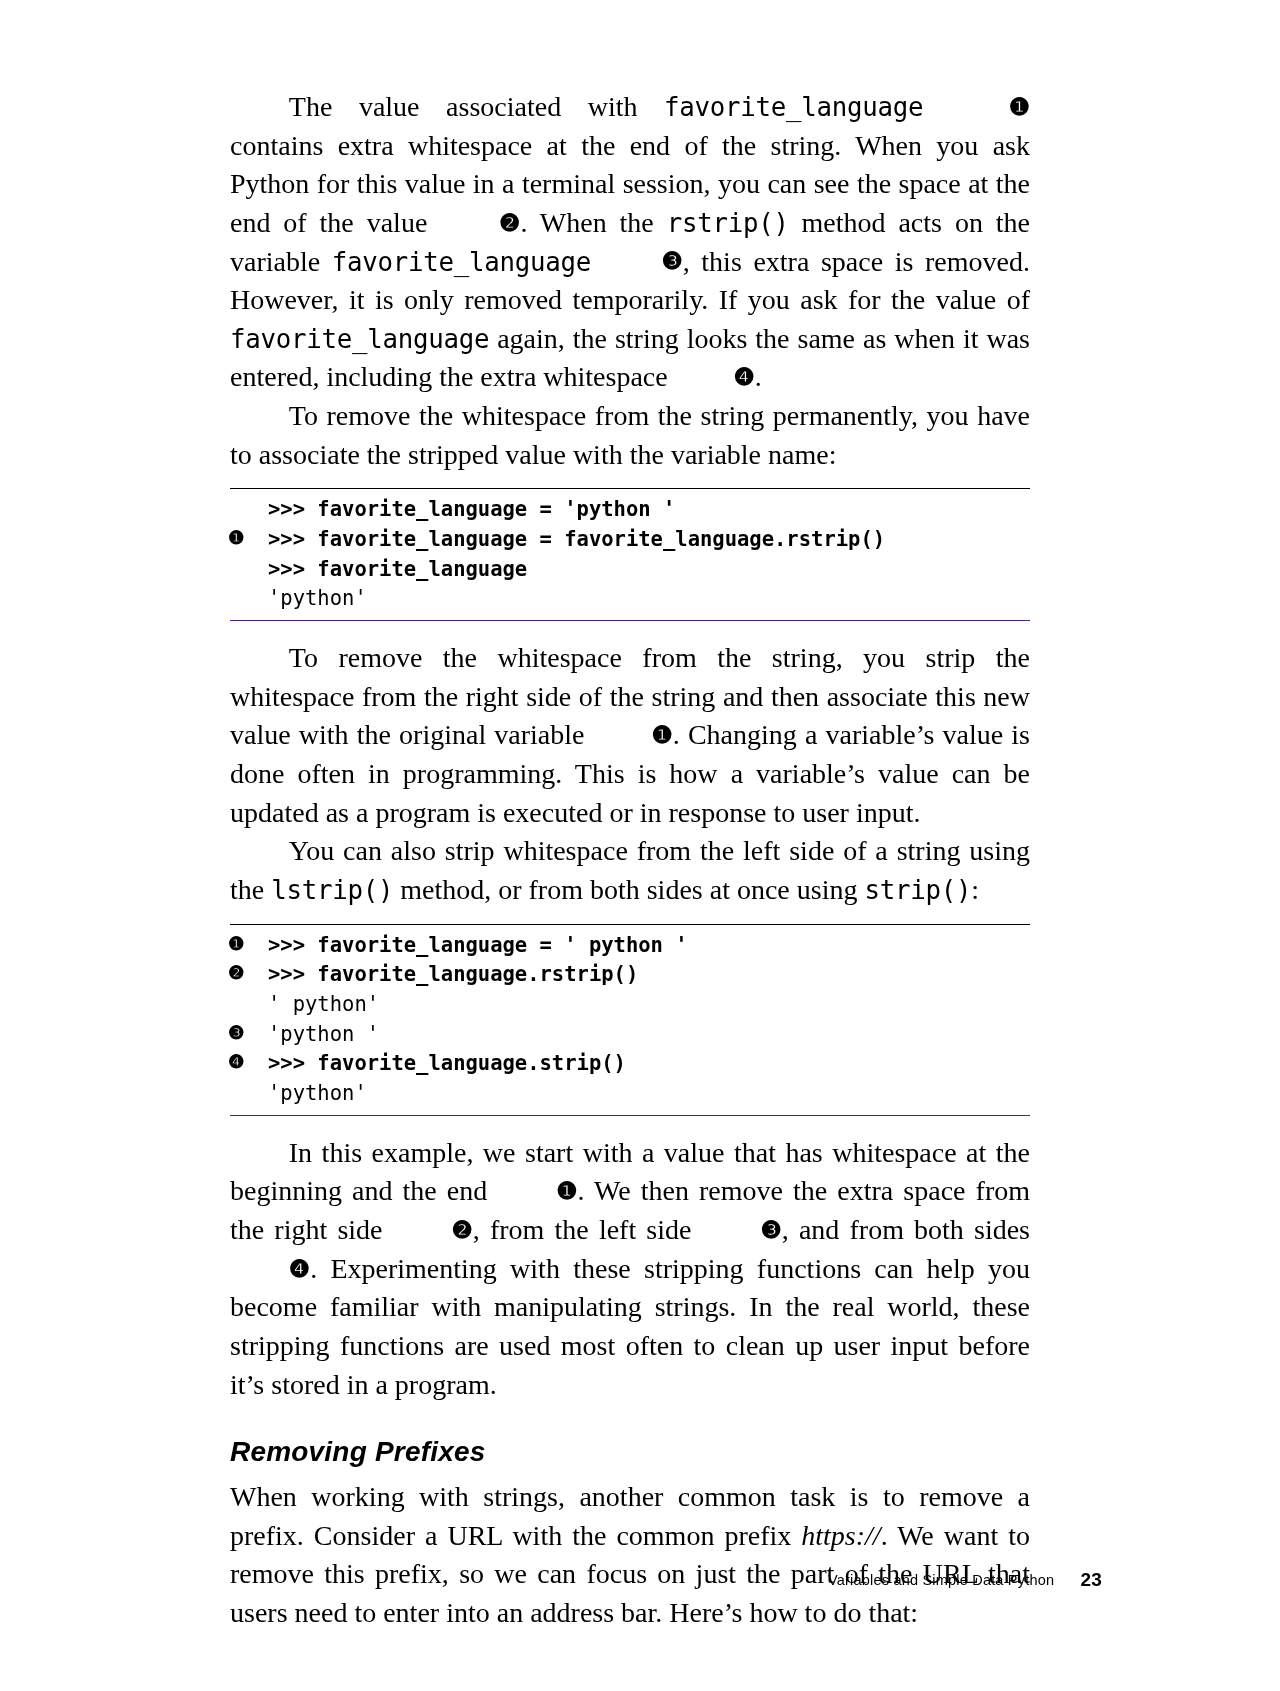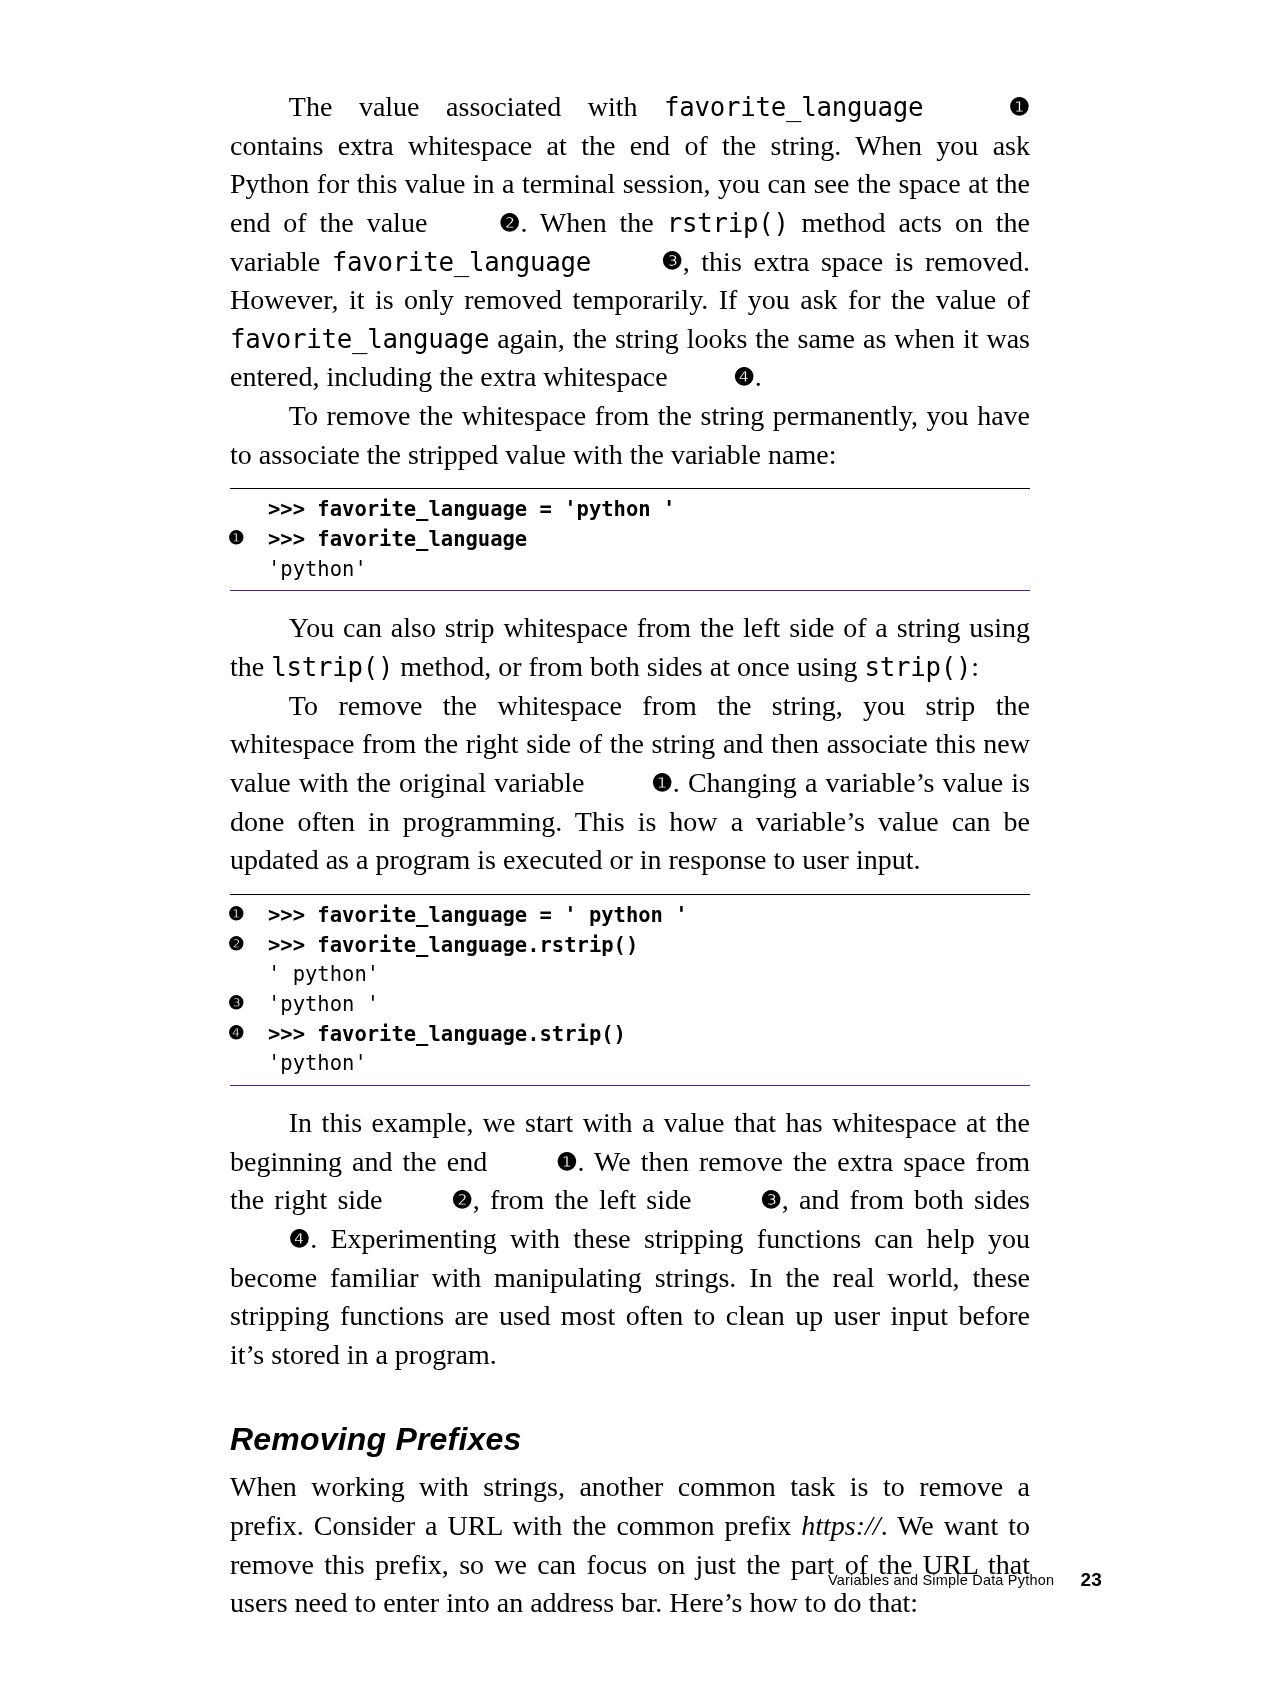--- a/index.html
+++ b/index.html
@@ -60,22 +60,22 @@
     top: 0;
     font-family: Arial, Helvetica, sans-serif;
     font-weight: bold;
     font-size: 0.9em;
   }
   .codeblock .bold { font-weight: 700; }
   h2.subhead {
     font-family: "Futura", "Trebuchet MS", Arial, sans-serif;
     font-weight: 700;
     font-style: italic;
-    font-size: 32px;
-    margin: 47px 0 10px 0;
+    font-size: 28px;
+    margin: 32px 0 10px 0;
     letter-spacing: 0.2px;
   }
   .footer {
     position: absolute;
     bottom: 100px;
     right: 178px;
     font-family: "Futura", "Trebuchet MS", Arial, sans-serif;
     font-size: 14.5px;
     letter-spacing: 0.2px;
   }
@@ -94,31 +94,31 @@
 <div class="page">
 
   <p class="body indent">
     <span>The value associated with </span><code class="mono">favorite_language</code><span> </span><span class="callout">❶</span><span> contains extra whitespace at the end of the string. When you ask Python for this value in a terminal session, you can see the space at the end of the value </span><span class="callout">❷</span><span>. When the </span><code class="mono">rstrip()</code><span> method acts on the variable </span><code class="mono">favorite_language</code><span> </span><span class="callout">❸</span><span>, this extra space is removed. However, it is only removed temporarily. If you ask for the value of </span><code class="mono">favorite_language</code><span> again, the string looks the same as when it was entered, including the extra whitespace </span><span class="callout">❹</span><span>.</span>
   </p>
 
   <p class="body indent">To remove the whitespace from the string permanently, you have to associate the stripped value with the variable name:</p>
 
   <div class="codeblock">
     <div class="line bold">&gt;&gt;&gt; favorite_language = 'python '</div>
-    <div class="line bold"><span class="gutter-callout">❶</span></div>
+    <div class="line bold"><span class="gutter-callout">❶</span><span>&gt;&gt;&gt; favorite_language = favorite_language.rstrip()</span></div>
     <div class="line bold">&gt;&gt;&gt; favorite_language</div>
     <div class="line">'python'</div>
   </div>
 
   <p class="body indent">
-    <span>You can also strip whitespace from the left side of a string using the </span><code class="mono">lstrip()</code><span> method, or from both sides at once using </span><code class="mono">strip()</code><span>:</span>
+    <span>To remove the whitespace from the string, you strip the whitespace from the right side of the string and then associate this new value with the original variable </span><span class="callout">❶</span><span>. Changing a variable’s value is done often in programming. This is how a variable’s value can be updated as a program is executed or in response to user input.</span>
   </p>
 
   <p class="body indent">
-    <span>To remove the whitespace from the string, you strip the whitespace from the right side of the string and then associate this new value with the original variable </span><span class="callout">❶</span><span>. Changing a variable’s value is done often in programming. This is how a variable’s value can be updated as a program is executed or in response to user input.</span>
+    <span>You can also strip whitespace from the left side of a string using the </span><code class="mono">lstrip()</code><span> method, or from both sides at once using </span><code class="mono">strip()</code><span>:</span>
   </p>
 
   <div class="codeblock">
     <div class="line bold"><span class="gutter-callout">❶</span><span>&gt;&gt;&gt; favorite_language = ' python '</span></div>
     <div class="line bold"><span class="gutter-callout">❷</span><span>&gt;&gt;&gt; favorite_language.rstrip()</span></div>
     <div class="line">' python'</div>
     <div class="line bold"><span class="gutter-callout">❸</span></div>
     <div class="line">'python '</div>
     <div class="line bold"><span class="gutter-callout">❹</span><span>&gt;&gt;&gt; favorite_language.strip()</span></div>
     <div class="line">'python'</div>

